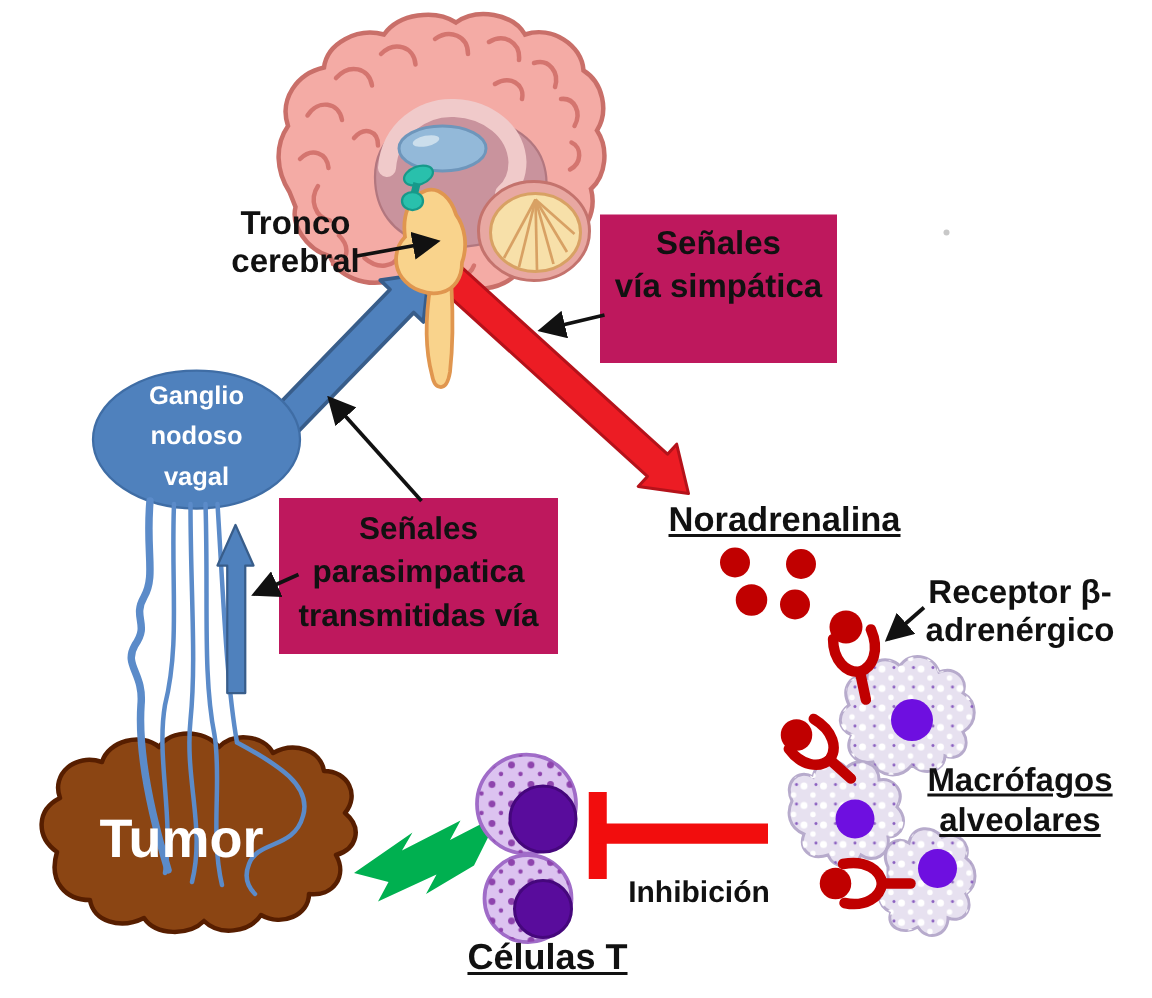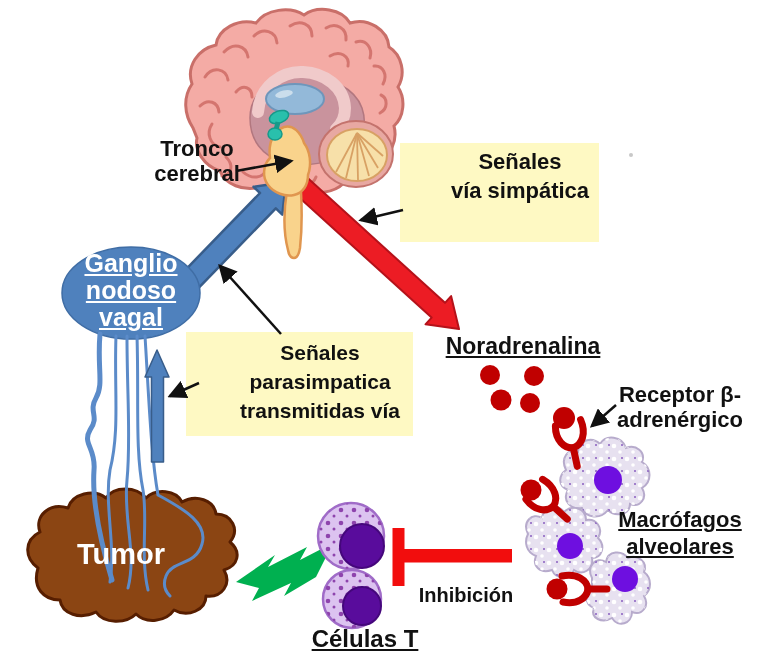--- a/index.html
+++ b/index.html
@@ -1,22 +1,22 @@
 <!DOCTYPE html>
 <html><head>
 <meta charset="utf-8">
 <style>
   html,body{margin:0;padding:0;background:#fff;}
   .canvas{position:relative;width:768px;height:665px;background:#fff;overflow:hidden;
           font-family:"Liberation Sans","DejaVu Sans",sans-serif;}
   .art{position:absolute;left:0;top:0;z-index:2;}
   .lbl{position:absolute;font-weight:bold;color:#111;text-align:center;z-index:3;}
   .lbl span{display:block;}
-  .graybox{position:absolute;background:#fef9c3;font-weight:bold;color:#111;
-           text-align:center;z-index:1;padding-left:41px;}
+  .graybox{position:absolute;background:#be185d;font-weight:bold;color:#111;
+           text-align:center;z-index:1;}
   .graybox span{display:block;}
   .whitetxt{color:#fff;}
 </style>
 </head>
 <body>
 
 <div class="canvas">
 
   <div class="graybox" style="left:400px;top:143px;width:158px;height:95px;font-size:22px;line-height:29px;padding-top:4px;">
     <span>Señales</span>
@@ -171,37 +171,37 @@
     </g>
 
     <circle cx="631" cy="155" r="2" fill="#C8C8C8"></circle>
   </svg>
 
   <div class="lbl" style="left:132px;top:136px;width:130px;font-size:22px;line-height:25px;">
     <span>Tronco</span>
     <span>cerebral</span>
   </div>
 
-  <div class="lbl whitetxt" style="left:61px;top:250px;width:140px;font-size:25px;line-height:27px;text-decoration:underline;">
+  <div class="lbl whitetxt" style="left:61px;top:250px;width:140px;font-size:17px;line-height:27px;">
     <span>Ganglio</span>
     <span>nodoso</span>
     <span>vagal</span>
   </div>
 
   <div class="lbl" style="left:438px;top:333px;width:170px;font-size:23px;text-decoration:underline;">Noradrenalina</div>
 
   <div class="lbl" style="left:602px;top:382px;width:156px;font-size:22px;line-height:25px;text-align:center;">
     <span>Receptor β-</span>
     <span>adrenérgico</span>
   </div>
 
   <div class="lbl" style="left:604px;top:506px;width:152px;font-size:22px;line-height:27px;text-decoration:underline;">
     <span>Macrófagos</span>
     <span>alveolares</span>
   </div>
 
-  <div class="lbl whitetxt" style="left:36px;top:538px;width:170px;font-size:29px;">Tumor</div>
+  <div class="lbl whitetxt" style="left:36px;top:538px;width:170px;font-size:36px;">Tumor</div>
 
   <div class="lbl" style="left:295px;top:625px;width:140px;font-size:24px;text-decoration:underline;">Células T</div>
 
   <div class="lbl" style="left:396px;top:584px;width:140px;font-size:20px;">Inhibición</div>
 
 </div>
 
 </body></html>

